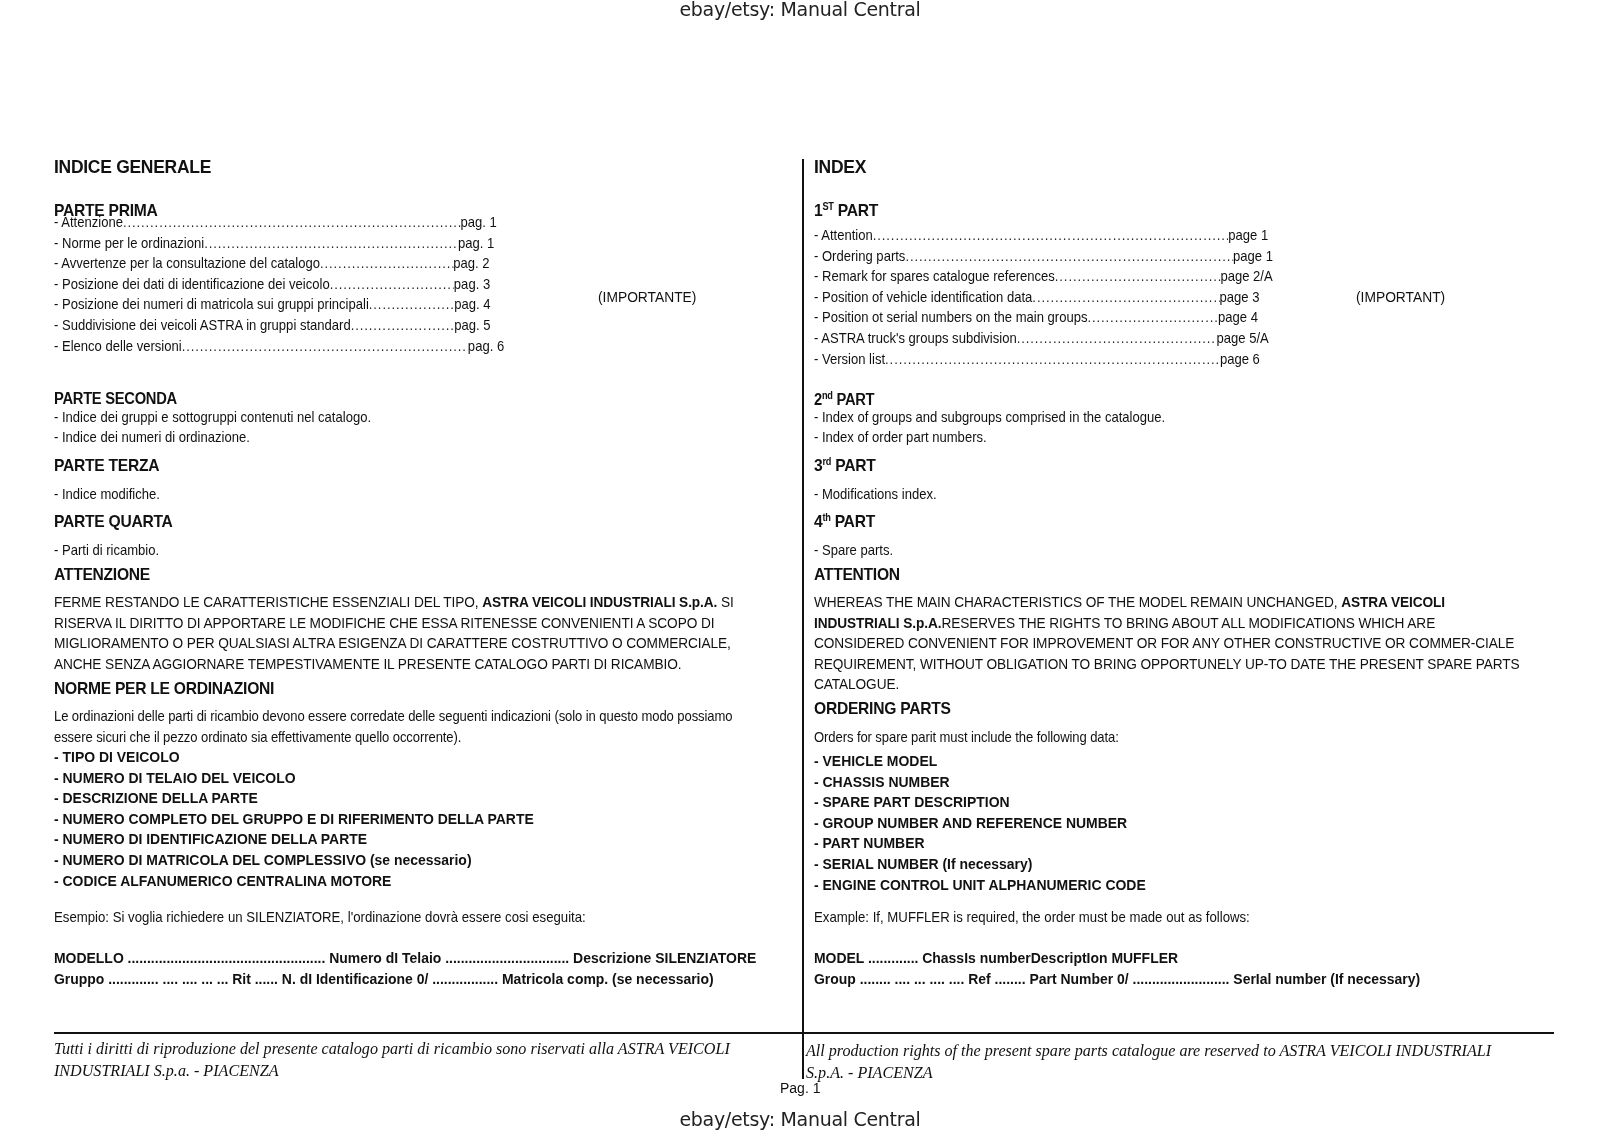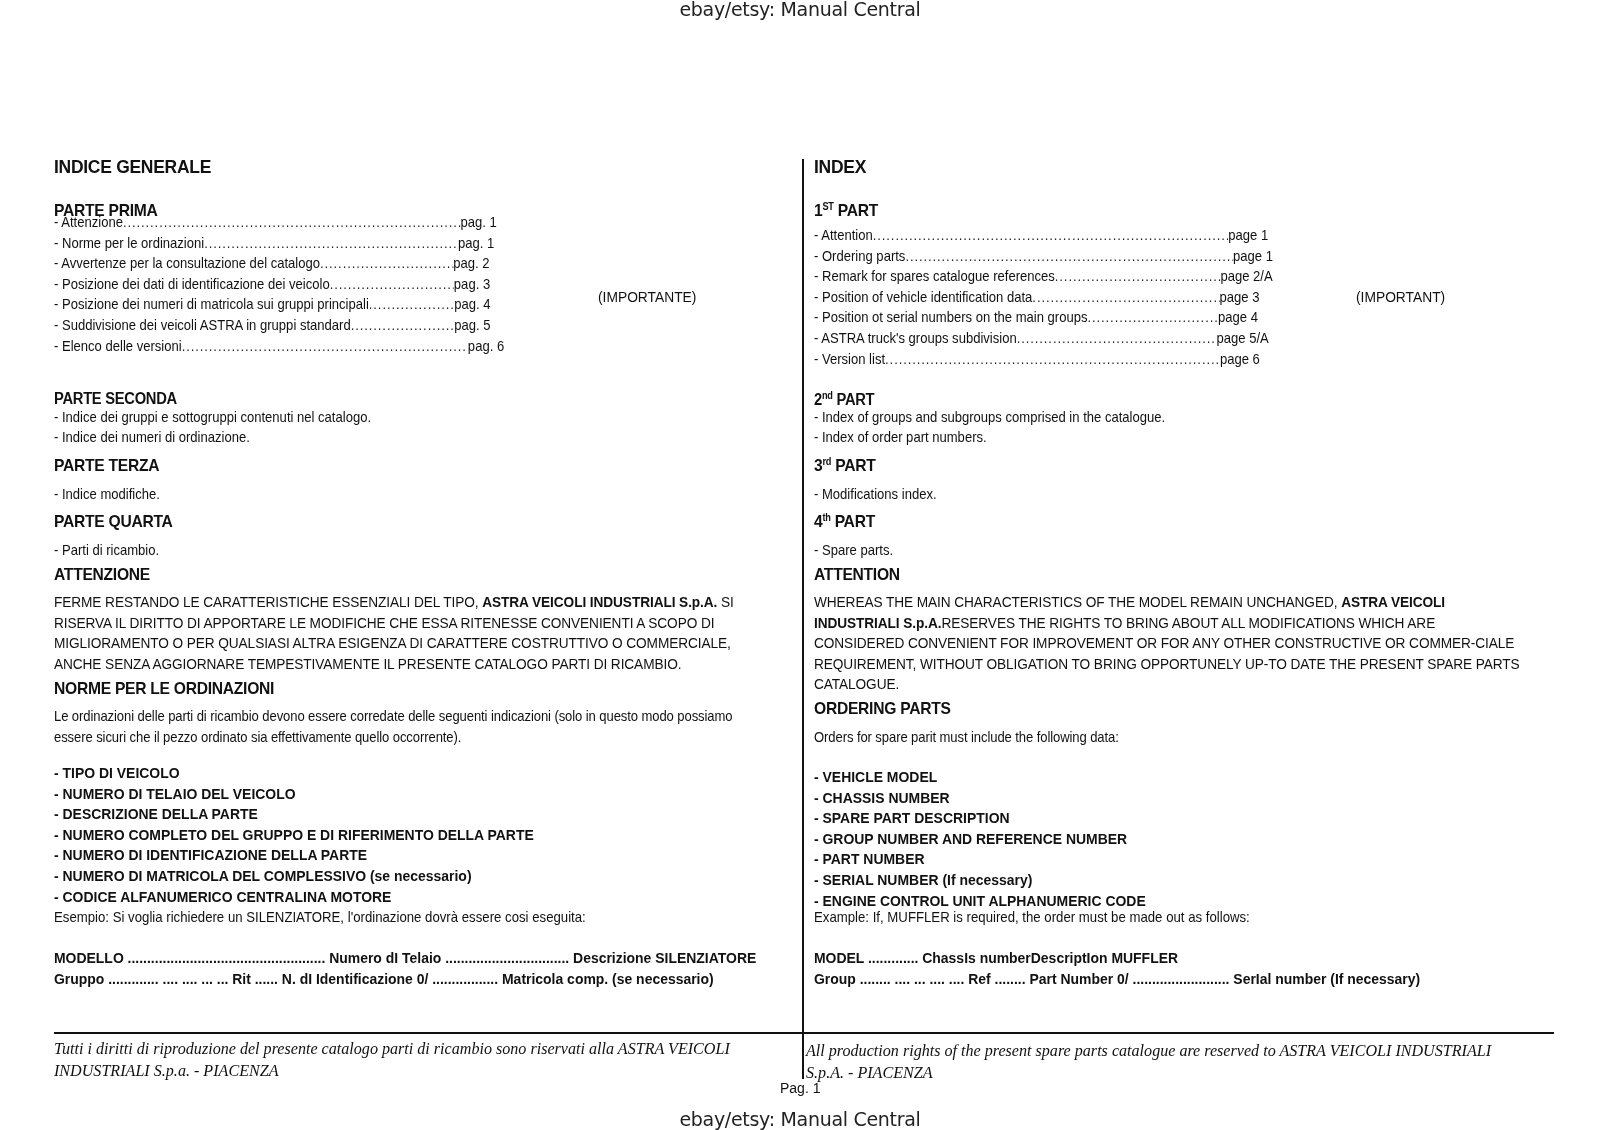--- a/index.html
+++ b/index.html
@@ -18,21 +18,21 @@
   .h2 sup { font-size:10px; vertical-align:6px; }
   .toc { position:absolute; left:0; width:700px; }
   .toc-row { height:20.6px; font-size:14.5px; display:flex; align-items:baseline; white-space:nowrap; transform:scaleX(0.9); transform-origin:left; width:780px; }
   .toc-label { flex:none; }
   .toc-dots { flex:none; overflow:hidden; color:#222; letter-spacing:1px; }
   .toc-page { flex:none; }
   .toc-note { position:absolute; font-size:15px; transform:scaleX(0.92); transform-origin:left; white-space:nowrap; }
   .line { position:absolute; font-size:14.5px; white-space:nowrap; transform:scaleX(0.9); transform-origin:left; }
   .para { position:absolute; font-size:15.2px; line-height:20.6px; width:800px; transform:scaleX(0.9); transform-origin:left; letter-spacing:-0.1px; }
   .para b { font-weight:bold; }
-  .list { position:absolute;margin-top:16px; }
+  .list { position:absolute; }
   .list-item { font-weight:bold; font-size:15.5px; height:20.6px; white-space:nowrap; transform:scaleX(0.9); transform-origin:left; }
   .example { position:absolute; font-size:15px; white-space:nowrap; transform:scaleX(0.88); transform-origin:left; }
   .form-row { position:absolute; font-weight:bold; font-size:15.5px; white-space:nowrap; transform:scaleX(0.9); transform-origin:left; }
   .footer-note { position:absolute; font-family:"Liberation Serif", serif; font-style:italic; font-size:17.5px; line-height:22px; width:780px; transform:scaleX(0.92); transform-origin:left; }
   .pagenum { position:absolute; left:780px; top:1080px; font-size:14px; }
 </style>
 </head>
 <body>
 
 <div class="watermark wm-top">ebay/etsy: Manual Central</div>

